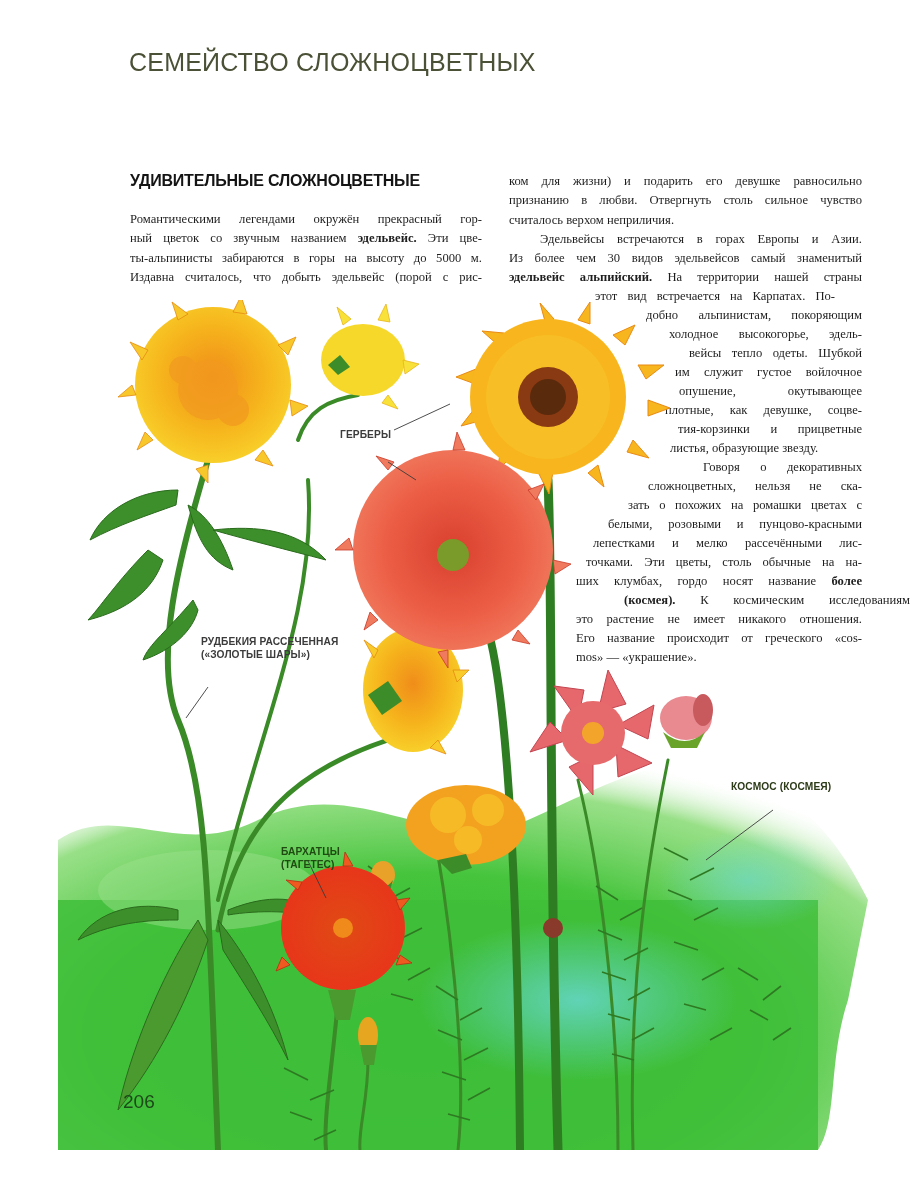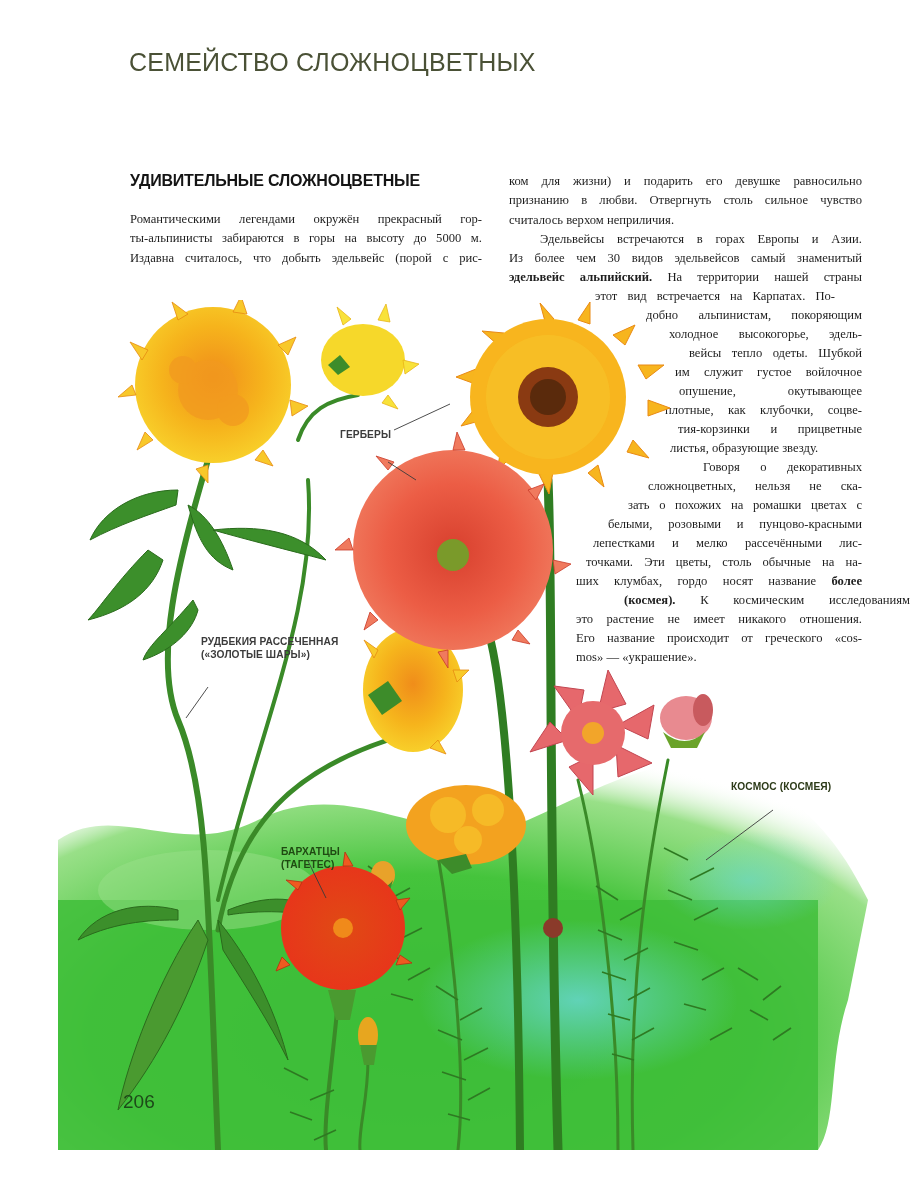--- a/index.html
+++ b/index.html
@@ -16,20 +16,21 @@
   </style>
 </head>
 <body>
 
 <div class="running-head">СЕМЕЙСТВО СЛОЖНОЦВЕТНЫХ</div>
 
 <div class="section-title">УДИВИТЕЛЬНЫЕ СЛОЖНОЦВЕТНЫЕ</div>
 
 <div class="para" style="left:130px; top:210px; width:352px;">
   <span class="ln"><span>Романтическими легендами окружён прекрасный гор-</span></span>
+  <span class="ln"><span>ный цветок со звучным названием </span><b>эдельвейс.</b><span> Эти цве-</span></span>
   <span class="ln"><span>ты-альпинисты забираются в горы на высоту до 5000 м.</span></span>
   <span class="ln"><span>Издавна считалось, что добыть эдельвейс (порой с рис-</span></span>
 </div>
 
 <div>
   <div class="para" style="left:509px; top:172px; width:353px;">
     <span class="ln"><span>ком для жизни) и подарить его девушке равносильно</span></span>
     <span class="ln"><span>признанию в любви. Отвергнуть столь сильное чувство</span></span>
     <span class="ln last"><span>считалось верхом неприличия.</span></span>
   </div>
@@ -52,21 +53,21 @@
   <div class="para" style="left:689px; top:344px; width:173px;">
       <span class="ln"><span>вейсы тепло одеты. Шубкой</span></span>
     </div>
   <div class="para" style="left:675px; top:363px; width:187px;">
       <span class="ln"><span>им служит густое войлочное</span></span>
     </div>
   <div class="para" style="left:679px; top:382px; width:183px;">
       <span class="ln"><span>опушение, окутывающее</span></span>
     </div>
   <div class="para" style="left:665px; top:401px; width:197px;">
-      <span class="ln"><span>плотные, как клубочки, соцве-</span></span>
+      <span class="ln"><span>плотные, как девушке, соцве-</span></span>
     </div>
   <div class="para" style="left:678px; top:420px; width:184px;">
       <span class="ln"><span>тия-корзинки и прицветные</span></span>
     </div>
   <div class="para" style="left:670px; top:439px; width:192px;">
       <span class="ln last"><span>листья, образующие звезду.</span></span>
     </div>
   <div class="para" style="left:703px; top:458px; width:159px;">
       <span class="ln"><span>Говоря о декоративных</span></span>
     </div>

